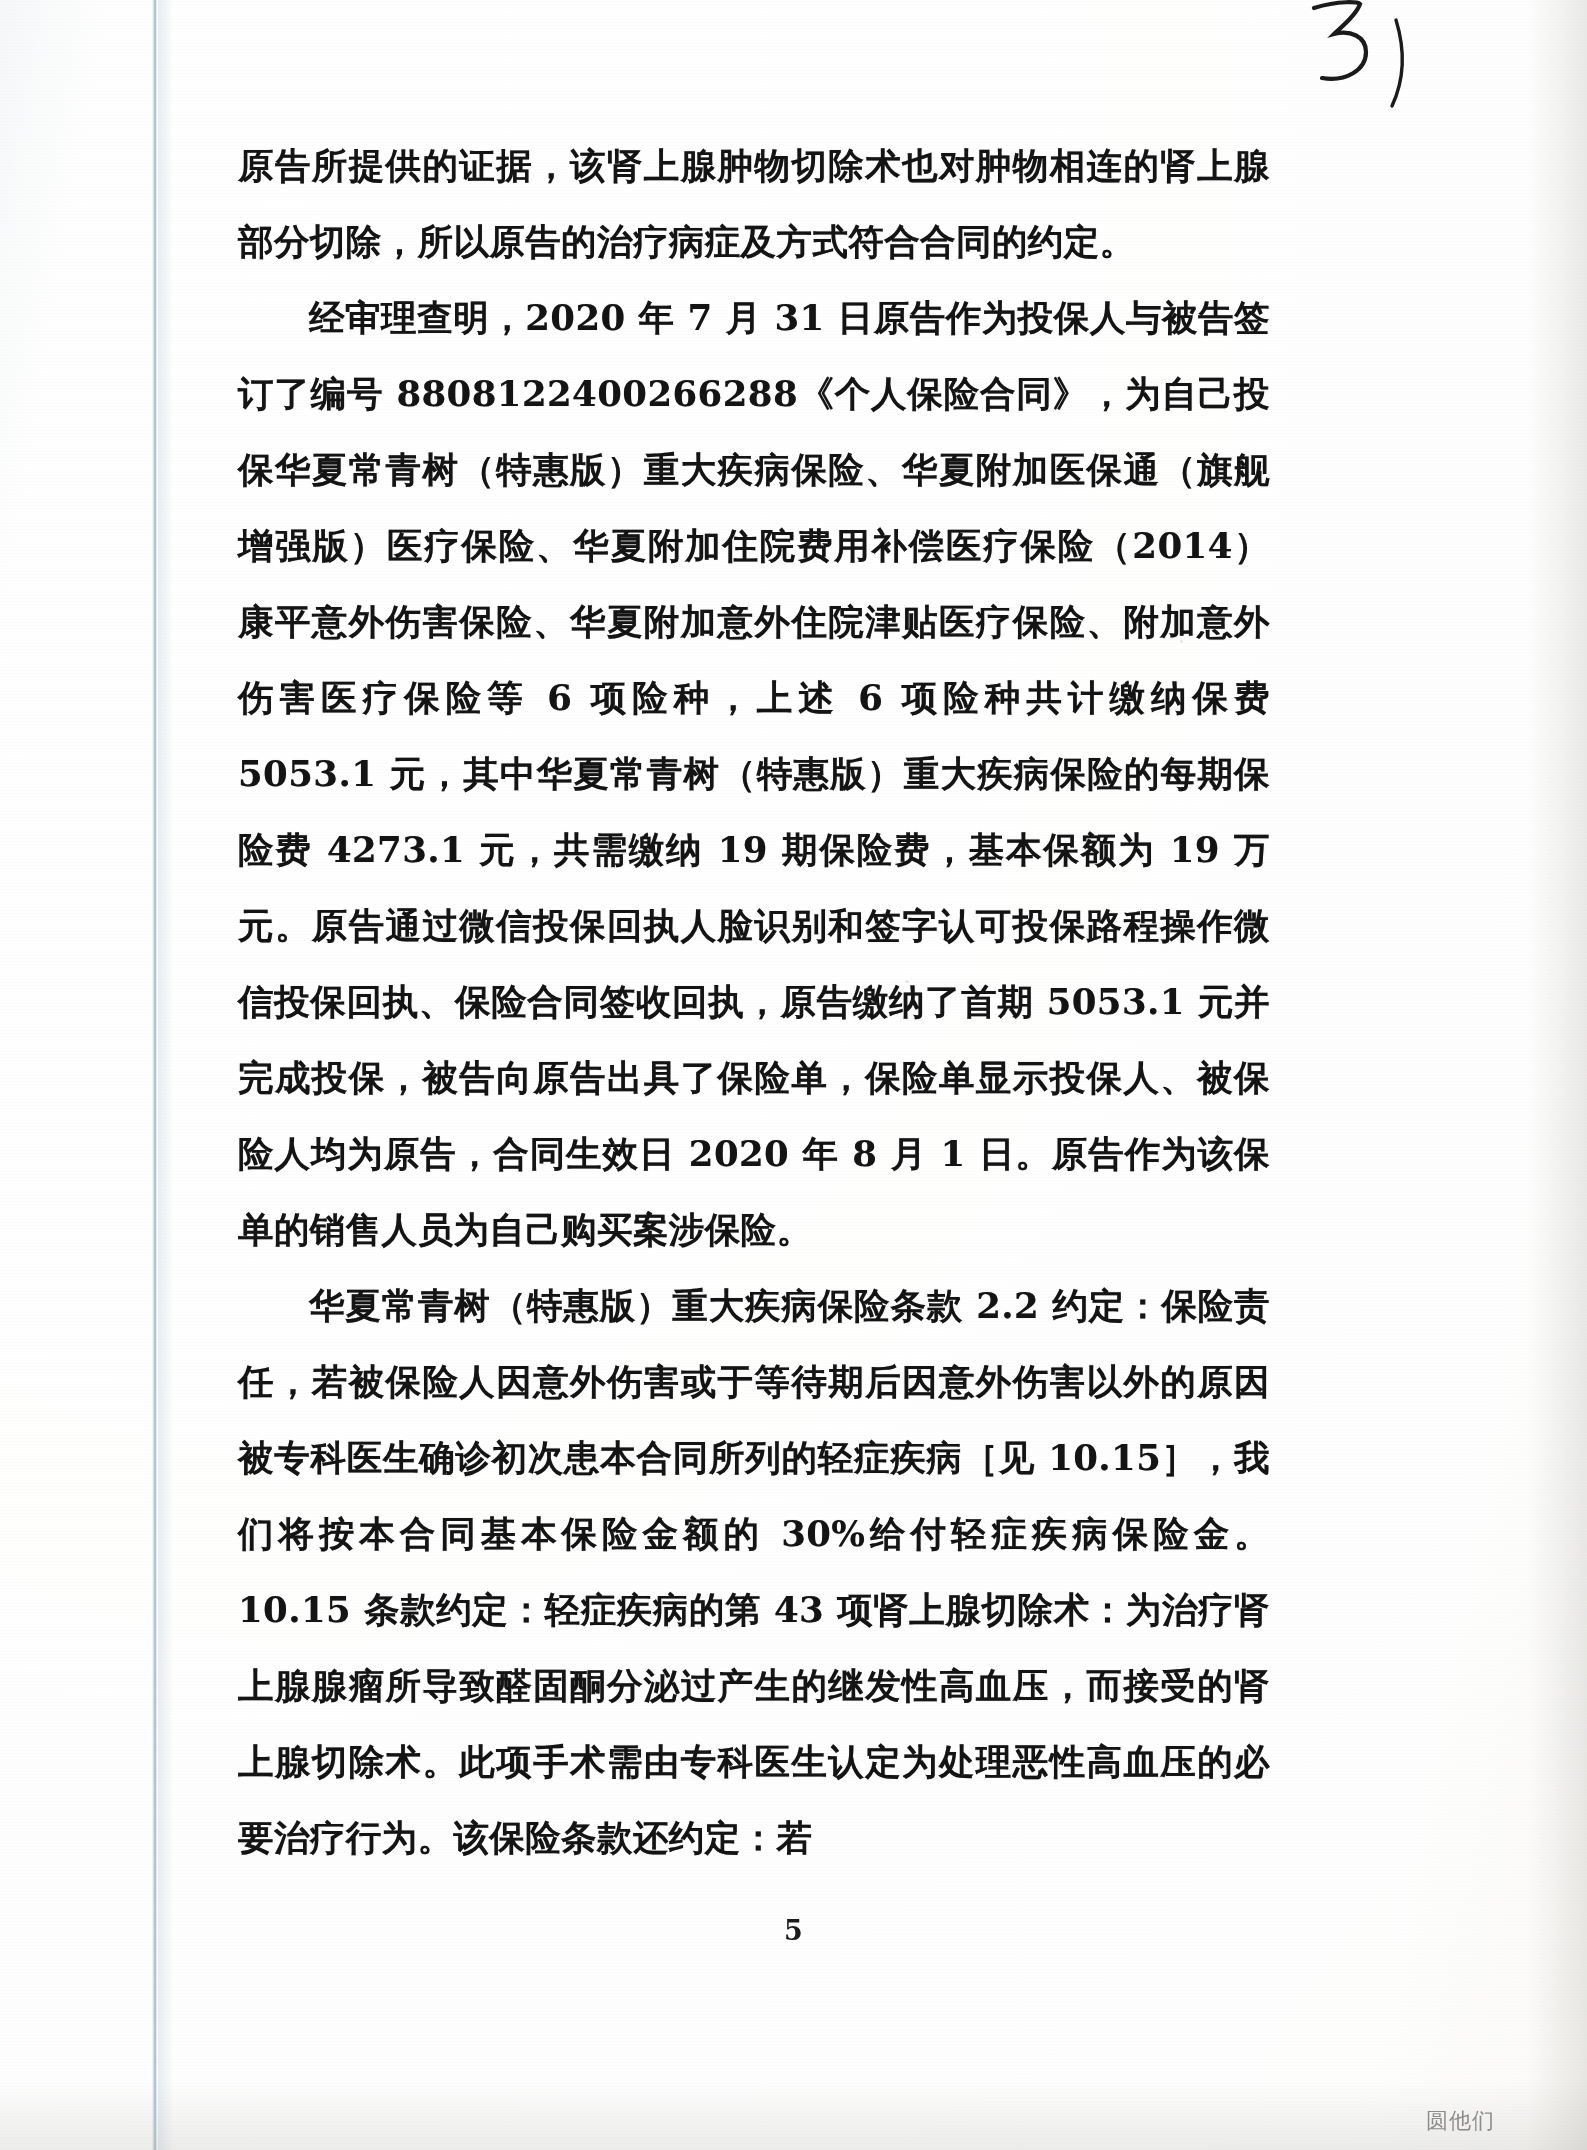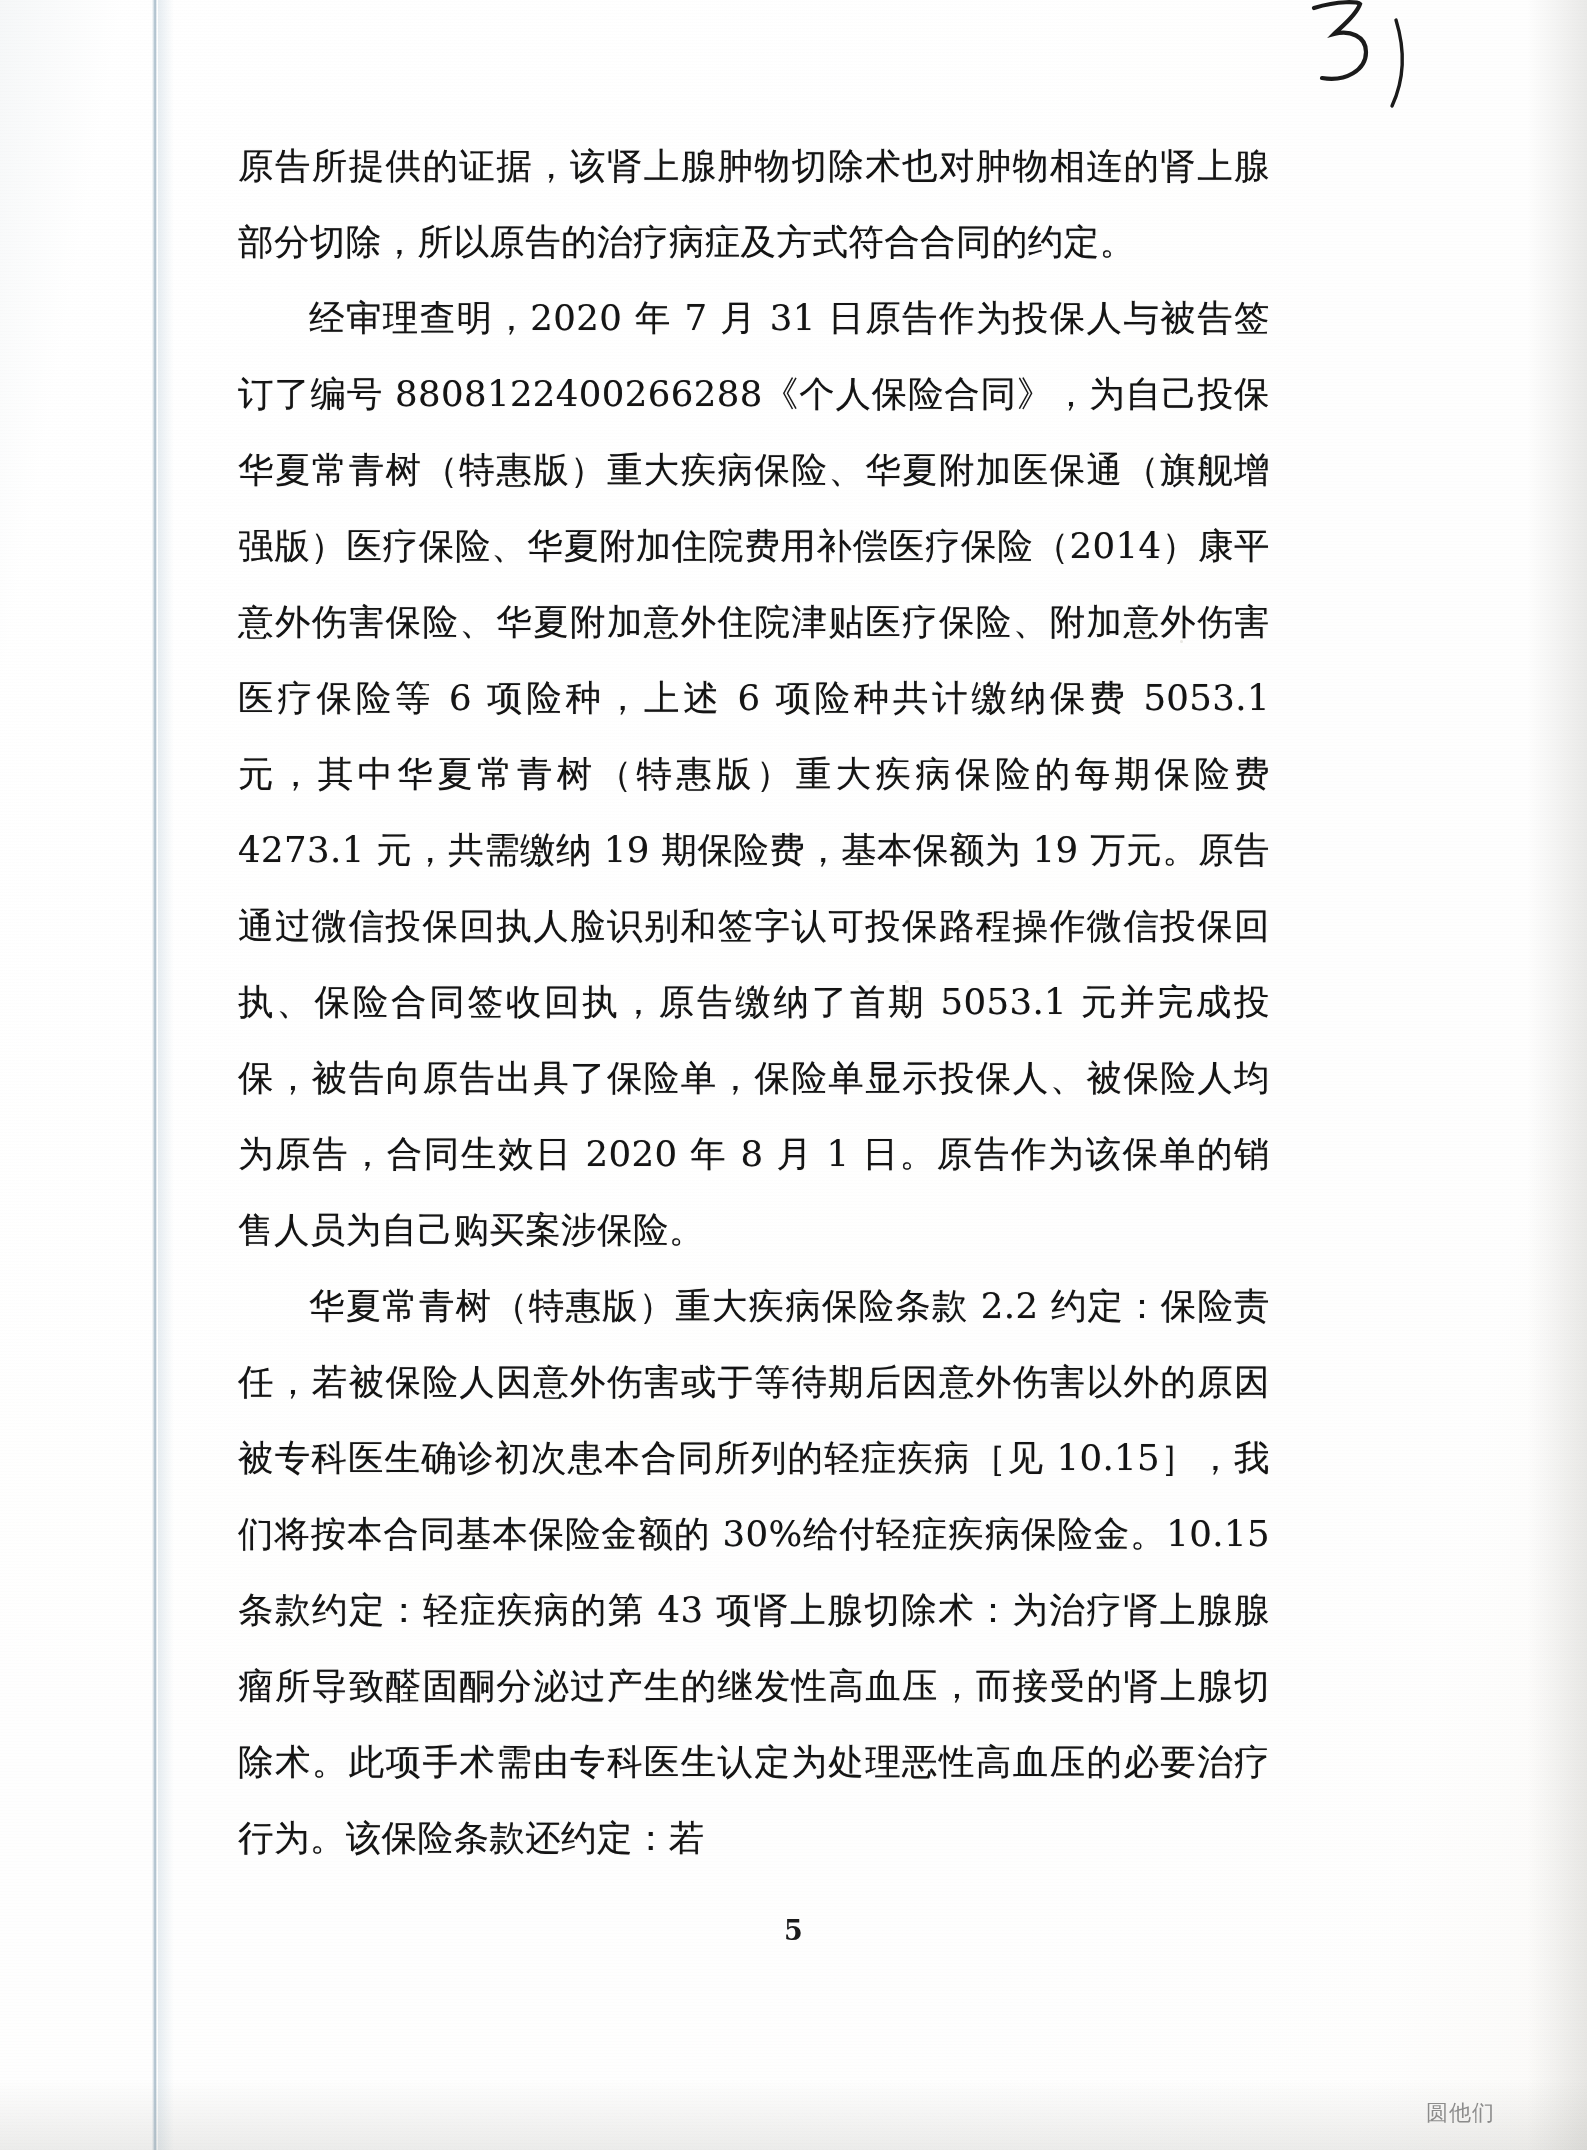--- a/index.html
+++ b/index.html
@@ -54,39 +54,39 @@
     width:1032px;
     color:#141414;
   }
   .para{
     margin:0 0 0 0;
     font-size:35.5px;
     line-height:76px;
     letter-spacing:.4px;
     text-align:justify;
     text-justify:inter-character;
-    font-weight:400;
+    font-weight:700;
     text-shadow:0 0 .7px rgba(0,0,0,.45);
   }
   .para + .para{margin-top:0;}
   .indent{text-indent:2em;}
 
   
   #page-number{
     position:absolute;
     left:0;right:0;top:1915px;
     text-align:center;
     font-size:27px;
     font-weight:600;
     color:#1a1a1a;
     font-family:"DejaVu Serif","Liberation Serif",serif;
   }
   
   #bottom-mark{
-    position:absolute;right:92px;bottom:22px;
+    position:absolute;right:92px;bottom:14px;
     font-size:22px;color:#6a6a6a;opacity:.75;
     font-family:"DejaVu Serif","Liberation Serif",serif;
     letter-spacing:1px;
   }
   .grain{
     position:absolute;inset:0;pointer-events:none;
     background-image:
       repeating-linear-gradient(0deg,rgba(0,0,0,.012) 0px,rgba(0,0,0,.012) 1px,rgba(255,255,255,0) 1px,rgba(255,255,255,0) 3px);
     opacity:.6;
   }

